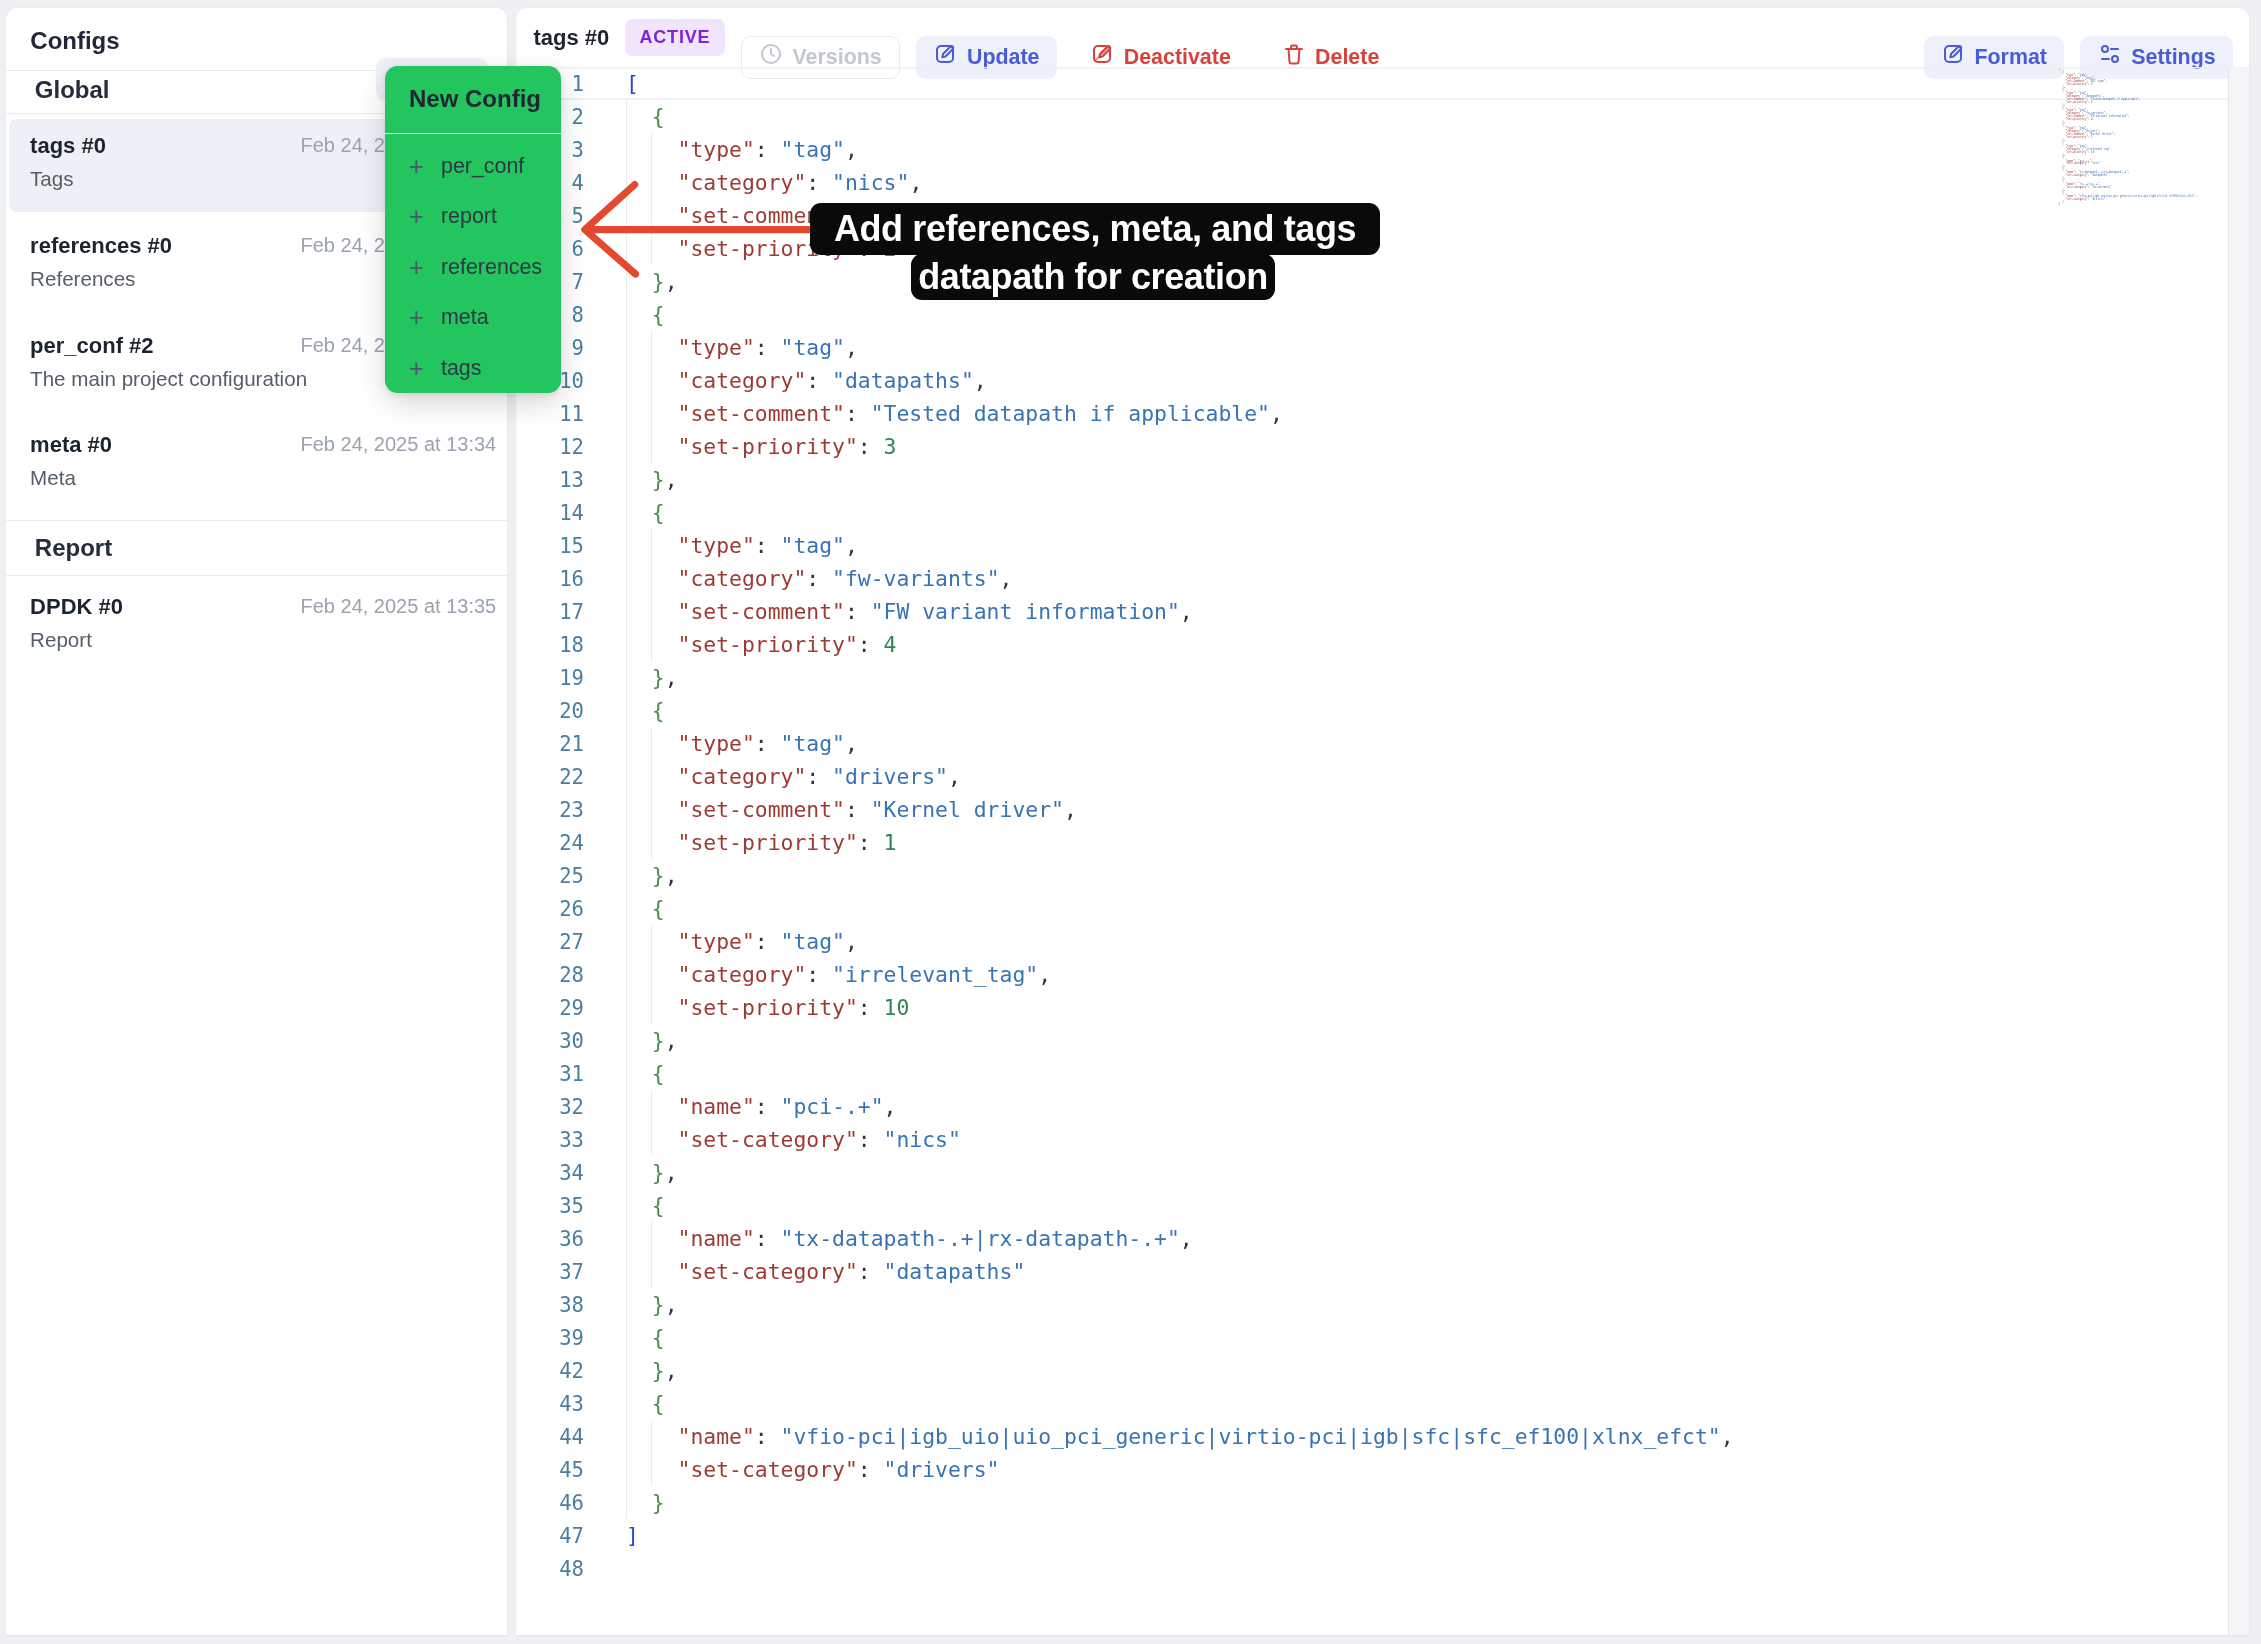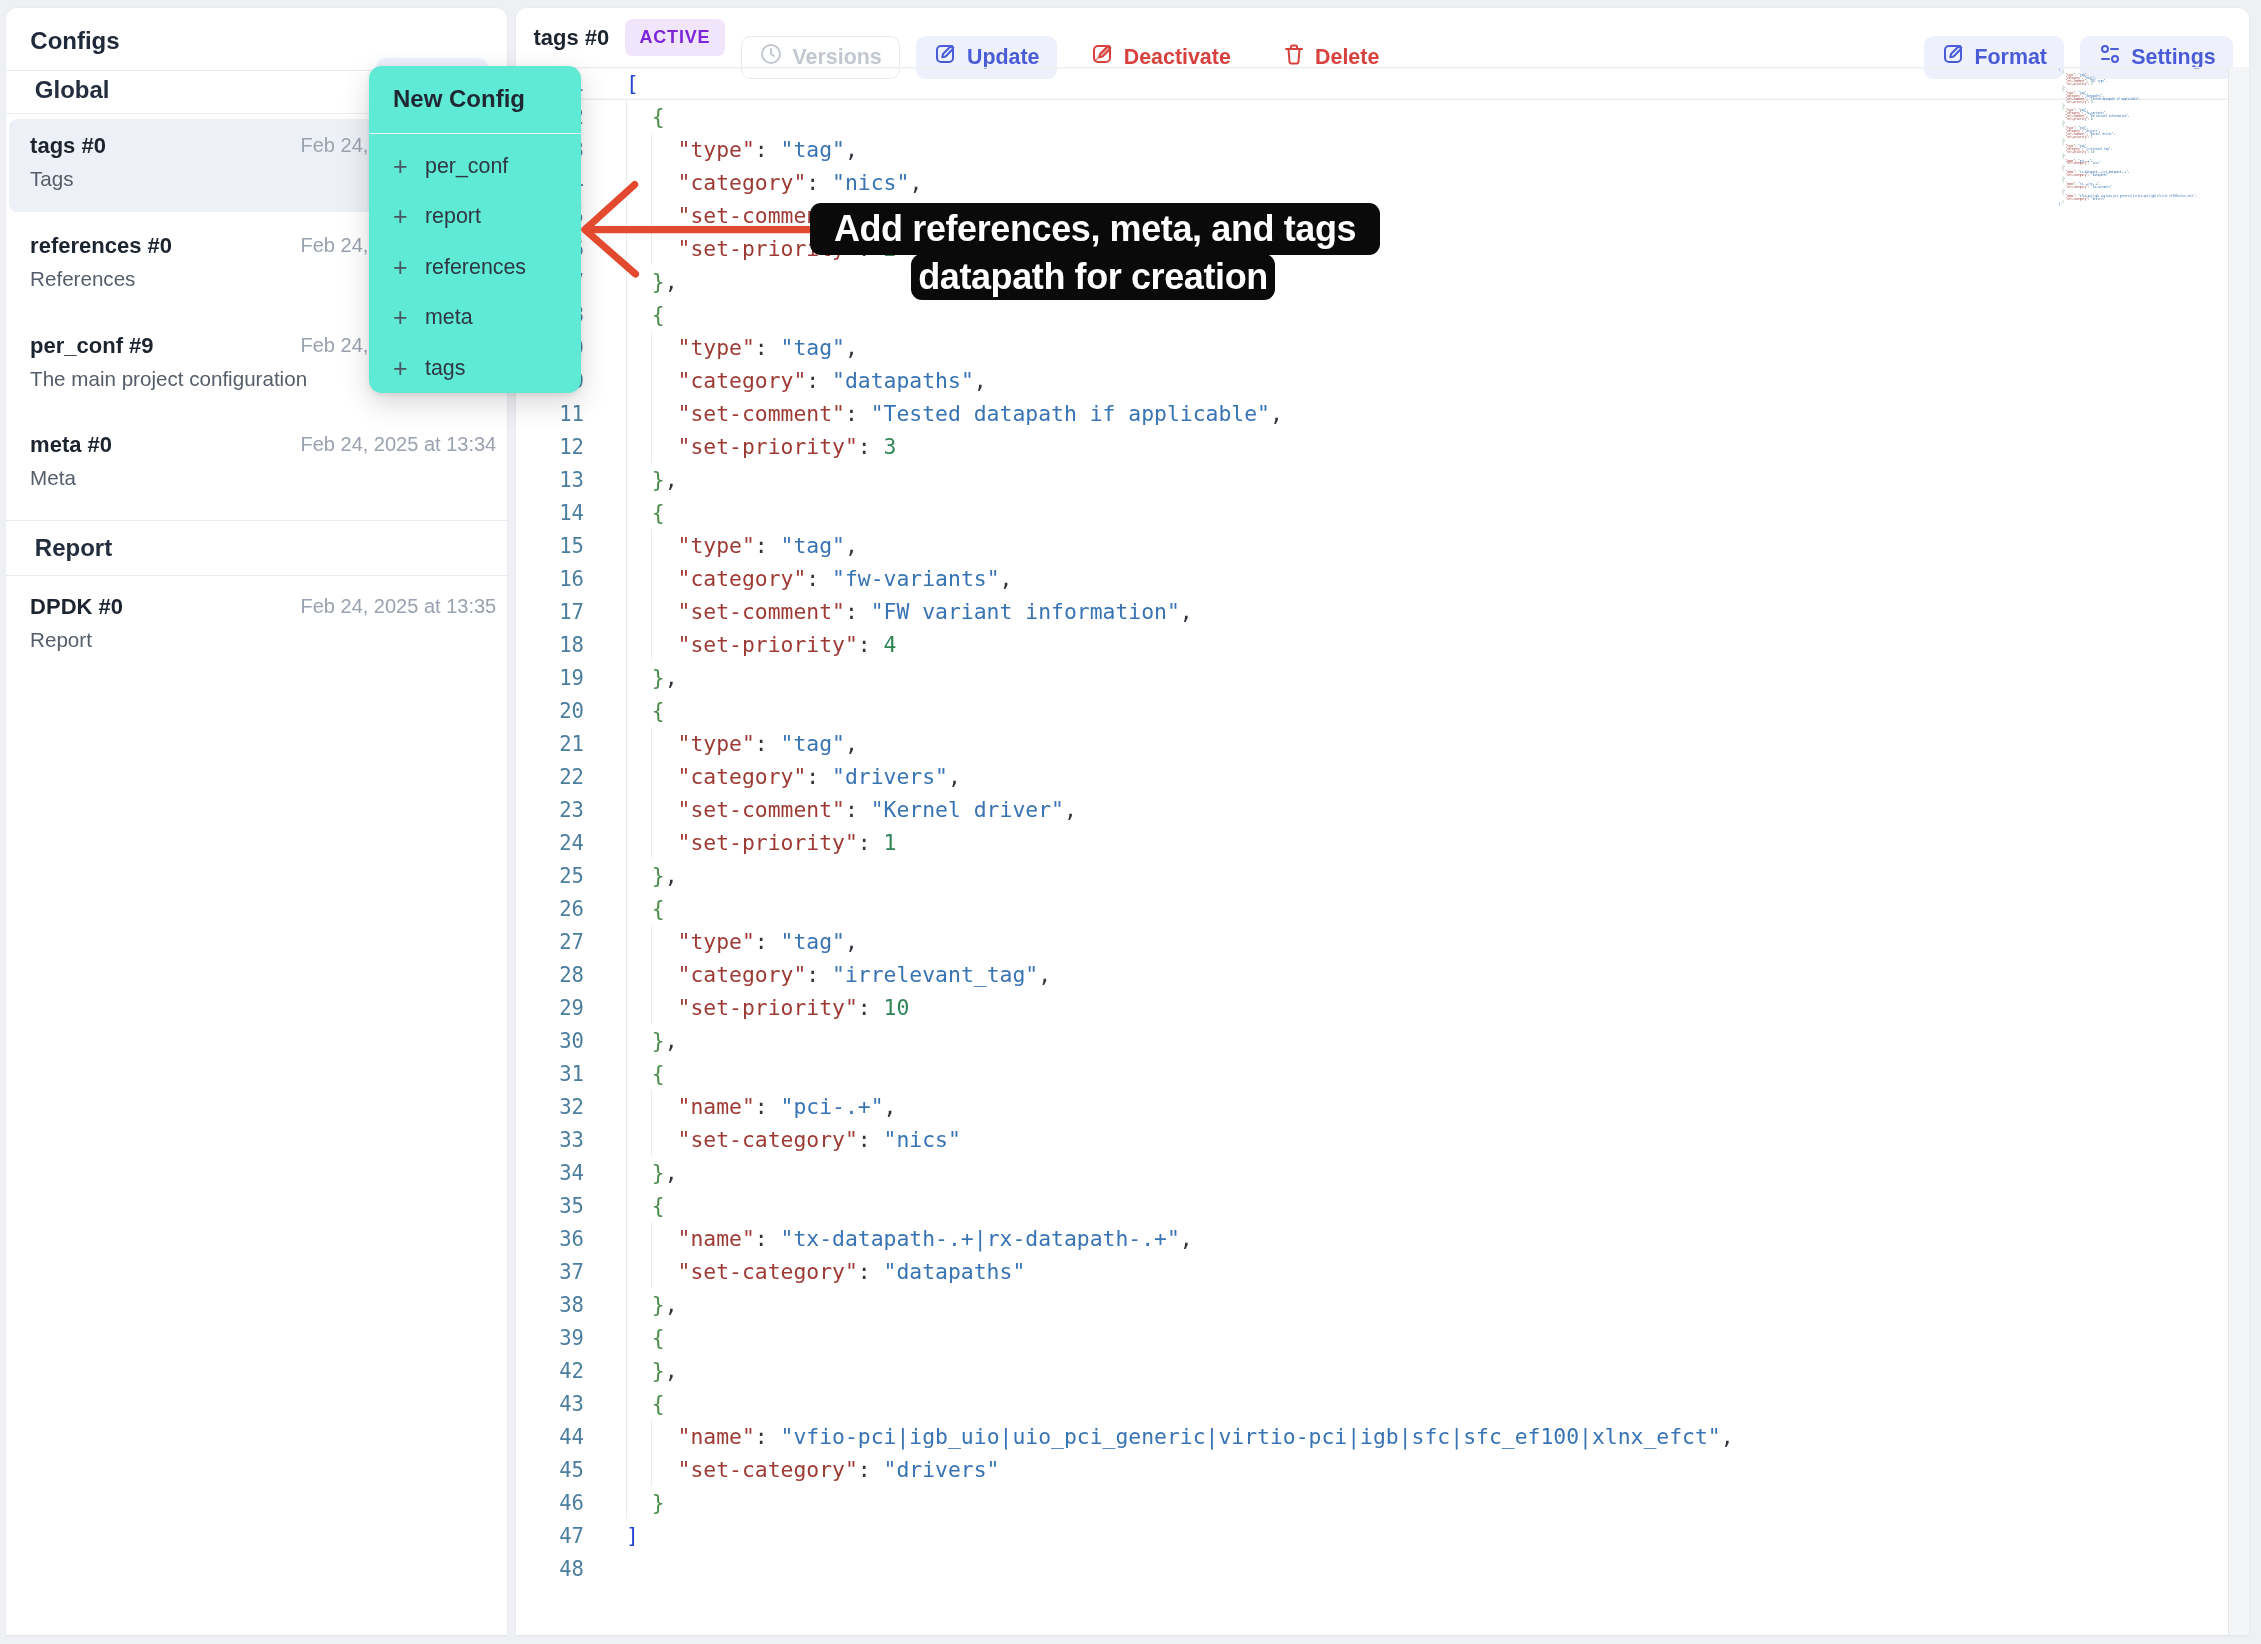--- a/index.html
+++ b/index.html
@@ -49,21 +49,21 @@
   .tk-brace{color:#4a8c4a;}
   .tk-bracket{color:#2745d4;}
   .tk-punct{color:#30343a;}
   
   #minimap{position:absolute;left:1543px;top:60px;width:170px;height:143px;overflow:hidden;cursor:pointer;}
   #minimap pre{margin:0;font-family:"DejaVu Sans Mono","Liberation Mono",monospace;
                font-size:9.5px;line-height:10.5px;transform:scale(0.28);transform-origin:0 0;}
   #scrollstrip{position:absolute;left:1712px;top:59px;bottom:0;width:20.6px;background:#f4f5f7;
                border-left:1.2px solid #e6e8ea;cursor:pointer;}
   
-  #dropdown{position:absolute;left:369px;top:66px;width:212px;height:327px;background:#5eead4;
+  #dropdown{position:absolute;left:385px;top:66px;width:176px;height:327px;background:#22c55e;
             border-radius:12.7px;box-shadow:0 9.5px 28.5px rgba(0,0,0,.16),0 1.6px 4.8px rgba(0,0,0,.08);}
   .dd-title{position:absolute;left:24px;top:19px;font-size:24px;font-weight:bold;color:#1f2733;}
   .dd-div{position:absolute;left:0;right:0;top:67px;border-top:1.6px solid #eceef0;}
   .dd-item{position:absolute;left:0;width:100%;height:50px;display:flex;align-items:center;cursor:pointer;}
   .dd-item .plus{width:32px;margin-left:24px;font-size:25px;font-weight:400;color:#4b5563;}
   .dd-item .lbl{font-size:21.4px;color:#2f3744;font-weight:500;}
   
   #arrow{position:absolute;left:0;top:0;pointer-events:none;}
   .ann{position:absolute;background:#0a0a0a;color:#fff;border-radius:11px;
        display:flex;align-items:center;justify-content:center;
@@ -99,21 +99,21 @@
       <span class="t">tags #0</span>
       <span class="d">Feb 24, 20</span>
       <span class="s">Tags</span>
     </div>
     <div class="row" style="top:211px;">
       <span class="t">references #0</span>
       <span class="d">Feb 24, 20</span>
       <span class="s">References</span>
     </div>
     <div class="row" style="top:311px;">
-      <span class="t">per_conf #9</span>
+      <span class="t">per_conf #2</span>
       <span class="d">Feb 24, 20</span>
       <span class="s">The main project configuration</span>
     </div>
     <div class="row" style="top:410px;">
       <span class="t">meta #0</span>
       <span class="d">Feb 24, 2025 at 13:34</span>
       <span class="s">Meta</span>
     </div>
 
     <div class="section-h" style="top:512px;height:54px;border-top:1.6px solid #e9ecef;">

